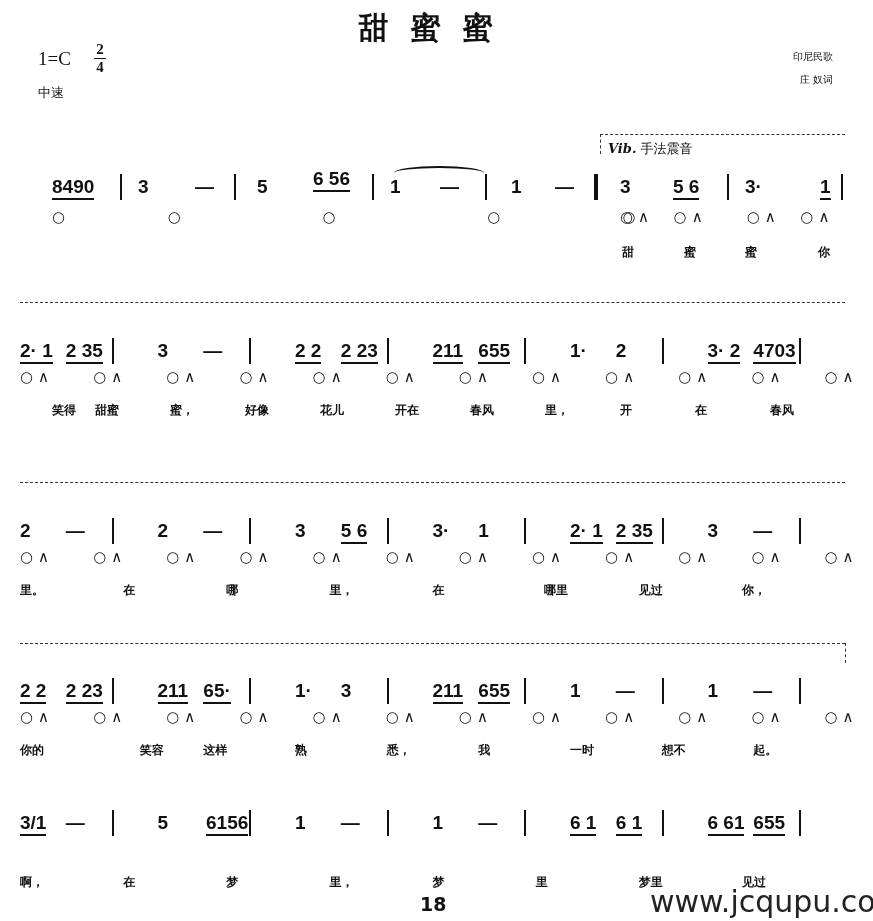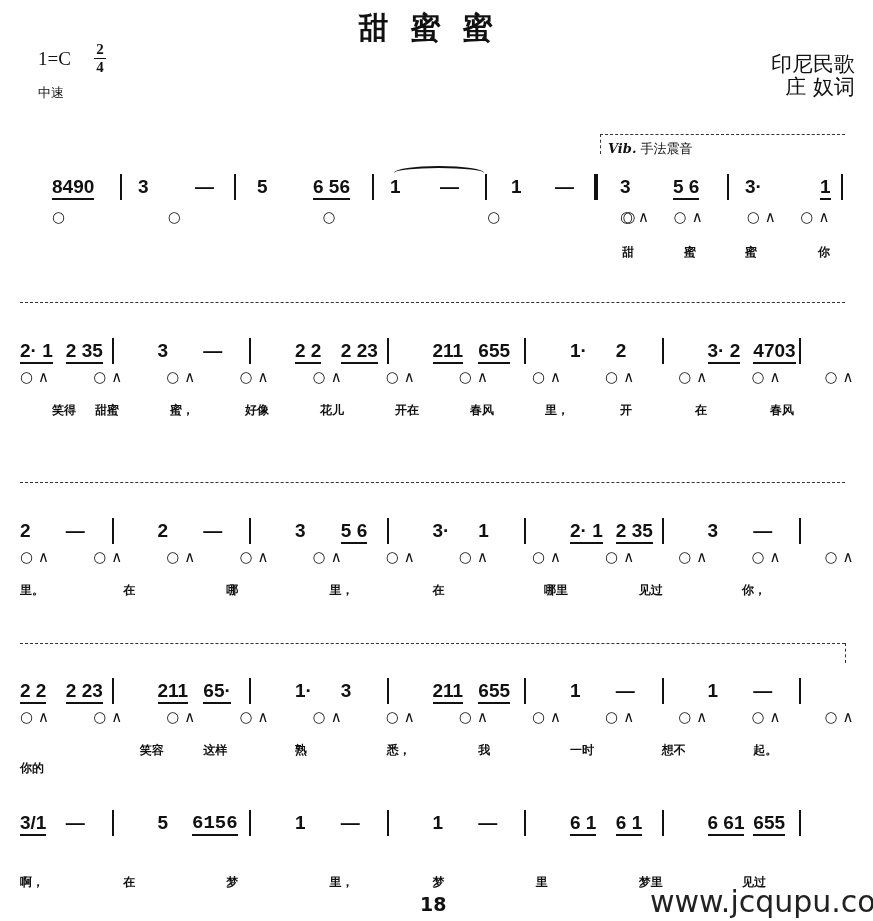--- a/index.html
+++ b/index.html
@@ -2,21 +2,21 @@
 <html><head>
 <meta charset="utf-8">
 <style>
   html, body { margin:0; padding:0; background:#fff; }
   body { width:873px; height:921px; position:relative; overflow:hidden; font-family:"DejaVu Sans", sans-serif; color:#111; }
   .abs { position:absolute; }
   .title { left:0; width:873px; top:8px; text-align:center; font-size:30px; font-weight:bold; letter-spacing:22px; font-family:"DejaVu Serif", serif; }
   .key { left:38px; top:48px; font-size:19px; font-family:"Liberation Serif", serif; }
   .timesig { left:94px; top:42px; font-size:15px; font-weight:bold; line-height:15px; text-align:center; font-family:"Liberation Serif", serif; }
   .tempo { left:38px; top:84px; font-size:13px; }
-  .credit { right:18px; font-size:21px; }
+  .credit { right:40px; font-size:10px; }
   .dash { height:0; border-top:1px dashed #333; }
   .vbox { border-left:1px dashed #333; }
   .vib { font-size:13px; }
   .vib b { font-style:italic; font-family:"DejaVu Serif", serif; }
   .n { font-size:19px; font-weight:bold; font-family:"Liberation Sans", sans-serif; }
   .bar { width:2px; background:#111; }
   .rep { width:4px; background:#111; }
   .sym { font-size:15px; letter-spacing:5px; }
   .lyr { font-size:12px; font-weight:bold; }
   .pg { left:420px; top:893px; font-size:19px; font-weight:bold; }
@@ -41,21 +41,21 @@
 <div class="abs dash" style="left:600px;top:134px;width:245px"></div>
 <div class="abs vbox" style="left:600px;top:134px;height:20px"></div>
 <div class="abs vib" style="left:608px;top:140px"><b>Vib.</b> <span>手法震音</span></div>
 
 <div class="abs n ul" style="left:52px;top:176px">8490</div>
 <div class="abs bar" style="left:120px;top:174px;height:26px"></div>
 <div class="abs n" style="left:138px;top:176px">3</div>
 <div class="abs n" style="left:195px;top:176px">—</div>
 <div class="abs bar" style="left:234px;top:174px;height:26px"></div>
 <div class="abs n" style="left:257px;top:176px">5</div>
-<div class="abs n ul" style="left:313px;top:176px">6 56</div>
+<div class="abs n ul" style="left:313px;top:168px">6 56</div>
 <div class="abs bar" style="left:372px;top:174px;height:26px"></div>
 <div class="abs slur" style="left:394px;top:166px;width:90px"></div>
 <div class="abs n" style="left:390px;top:176px">1</div>
 <div class="abs n" style="left:440px;top:176px">—</div>
 <div class="abs bar" style="left:485px;top:174px;height:26px"></div>
 <div class="abs n" style="left:511px;top:176px">1</div>
 <div class="abs n" style="left:555px;top:176px">—</div>
 <div class="abs rep" style="left:594px;top:174px;height:26px"></div>
 <div class="abs n" style="left:620px;top:176px">3</div>
 <div class="abs n ul" style="left:673px;top:176px">5 6</div>
@@ -148,34 +148,34 @@
 <div class="abs n ul" style="left: 432.5px; top: 680px;">211</div>
 <div class="abs n ul" style="left: 478.333px; top: 680px;">655</div>
 <div class="abs bar" style="left: 524.167px; top: 678px; height: 26px;"></div>
 <div class="abs n" style="left: 570px; top: 680px;">1</div>
 <div class="abs n" style="left: 615.833px; top: 680px;">—</div>
 <div class="abs bar" style="left: 661.667px; top: 678px; height: 26px;"></div>
 <div class="abs n" style="left: 707.5px; top: 680px;">1</div>
 <div class="abs n" style="left: 753.333px; top: 680px;">—</div>
 <div class="abs bar" style="left: 799.167px; top: 678px; height: 26px;"></div>
 <div class="abs sym" style="left: 20px; top: 708px; white-space: pre;">○∧    ○∧    ○∧    ○∧    ○∧    ○∧    ○∧    ○∧    ○∧    ○∧    ○∧    ○∧    </div>
-<div class="abs lyr" style="left: 20px; top: 760px;">你的</div>
+<div class="abs lyr" style="left: 20px; top: 742px;">你的</div>
 <div class="abs lyr" style="left: 111.667px; top: 742px; margin-left: 28px;">笑容</div>
 <div class="abs lyr" style="left: 203.333px; top: 742px;">这样</div>
 <div class="abs lyr" style="left: 295px; top: 742px;">熟</div>
 <div class="abs lyr" style="left: 386.667px; top: 742px;">悉，</div>
 <div class="abs lyr" style="left: 478.333px; top: 742px;">我</div>
 <div class="abs lyr" style="left: 570px; top: 742px;">一时</div>
 <div class="abs lyr" style="left: 661.667px; top: 742px;">想不</div>
 <div class="abs lyr" style="left: 753.333px; top: 742px;">起。</div>
 <div class="abs n ul" style="left: 20px; top: 812px;">3/1</div>
 <div class="abs n" style="left: 65.8333px; top: 812px;">—</div>
 <div class="abs bar" style="left: 111.667px; top: 810px; height: 26px;"></div>
 <div class="abs n" style="left: 157.5px; top: 812px;">5</div>
-<div class="abs n ul" style="left: 192px; top: 812px; font-family: Liberation Mono, monospace;">6156</div>
+<div class="abs n ul" style="left: 206px; top: 812px;">6156</div>
 <div class="abs bar" style="left: 249.167px; top: 810px; height: 26px;"></div>
 <div class="abs n" style="left: 295px; top: 812px;">1</div>
 <div class="abs n" style="left: 340.833px; top: 812px;">—</div>
 <div class="abs bar" style="left: 386.667px; top: 810px; height: 26px;"></div>
 <div class="abs n" style="left: 432.5px; top: 812px;">1</div>
 <div class="abs n" style="left: 478.333px; top: 812px;">—</div>
 <div class="abs bar" style="left: 524.167px; top: 810px; height: 26px;"></div>
 <div class="abs n ul" style="left: 570px; top: 812px;">6 1</div>
 <div class="abs n ul" style="left: 615.833px; top: 812px;">6 1</div>
 <div class="abs bar" style="left: 661.667px; top: 810px; height: 26px;"></div>

